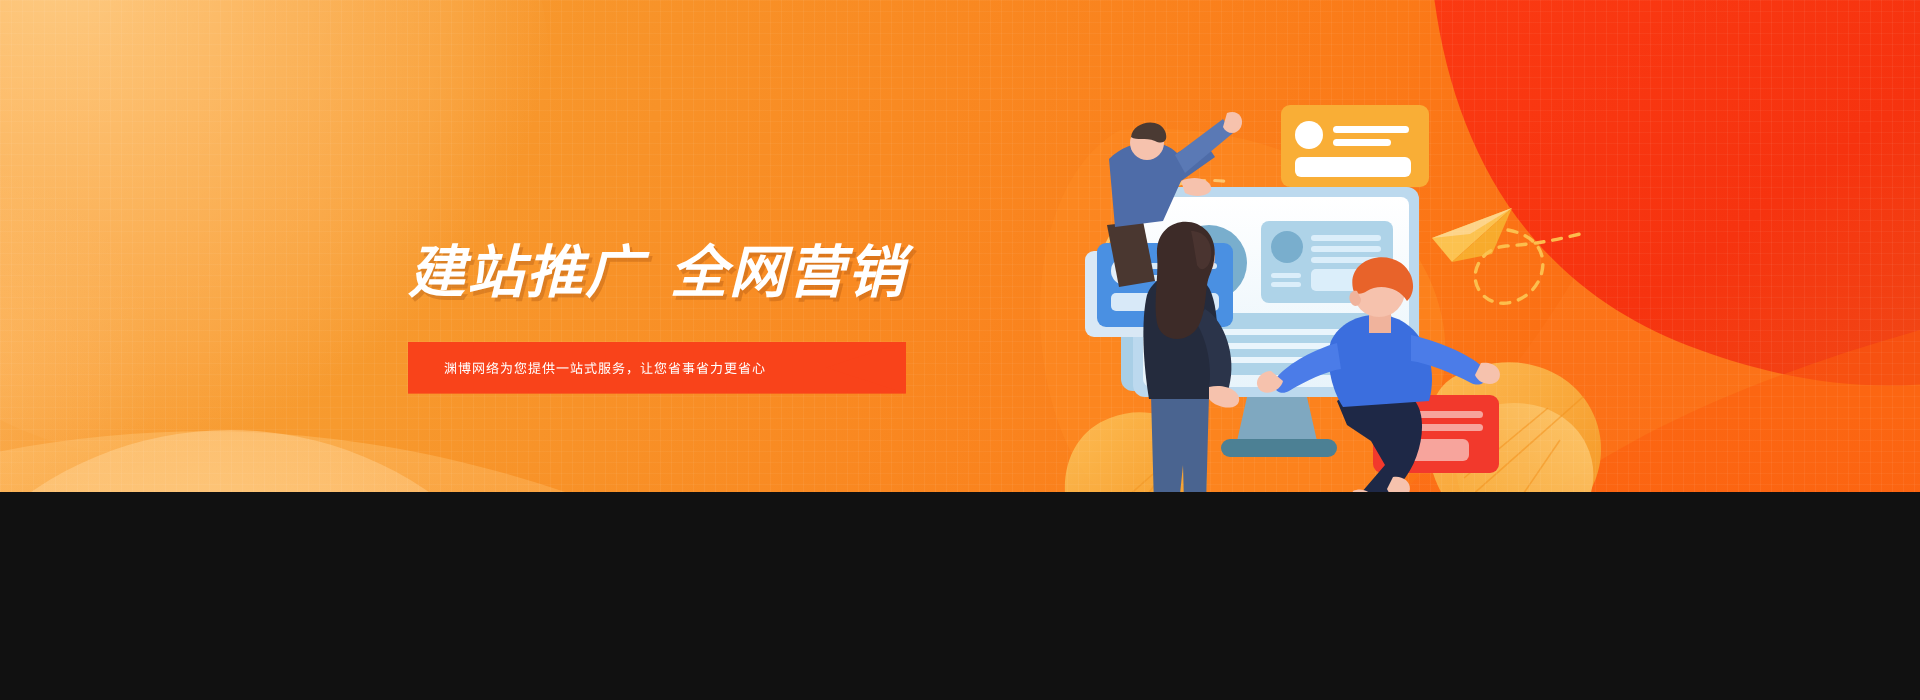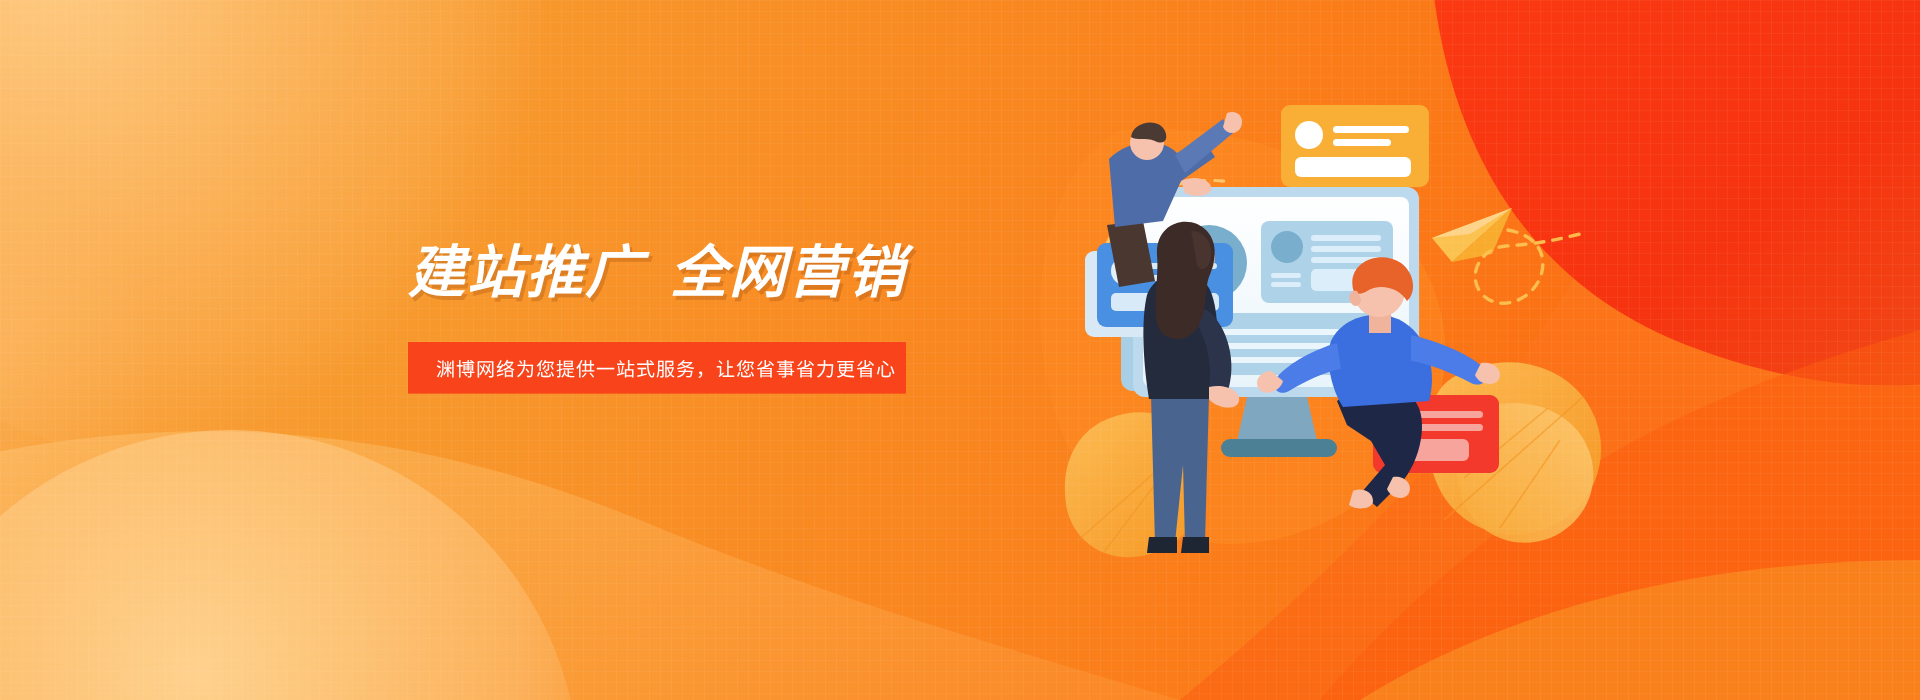--- a/index.html
+++ b/index.html
@@ -1,19 +1,19 @@
 <!DOCTYPE html>
 <html lang="zh-CN"><head>
 <meta charset="utf-8">
 <title>Banner</title>
 <style>
   html,body{margin:0;padding:0;background:#111;}
   #stage{
     position:relative;
-    width:1920px;height:700px;
+    width:1920px;height:492px;
     overflow:hidden;
     font-family:"Liberation Sans","DejaVu Sans",sans-serif;
     background:linear-gradient(105deg,#f9a03a 0%,#f79a2e 22%,#f98a22 45%,#fb7a18 68%,#fb6b12 85%,#fa5f0d 100%);
   }
 
   
   .bg{position:absolute;inset:0;overflow:hidden;}
   .blob{position:absolute;border-radius:50%;}
 
   
@@ -67,23 +67,23 @@
     -webkit-clip-path:polygon(0 0,100% 0,100% 100%,0 100%,0 100%);
   }
   .ribbon-inner{
     position:absolute;left:0;top:0;width:100%;height:100%;
     background:#f9431a;
     clip-path:polygon(0 0,100% 0,84% 50%,100% 100%,0 100%);
   }
   .ribbon-text{
     position:relative;z-index:2;
     color:#ffffff;
-    font-size:19px;
+    font-size:13px;
     letter-spacing:1px;
-    padding-left:28px;
+    padding-left:36px;
     white-space:nowrap;
   }
 
   
   .illustration{position:absolute;left:1085px;top:95px;width:420px;height:520px;}
   .illu-svg{width:100%;height:100%;overflow:visible;}
 </style>
 </head>
 <body>
 

